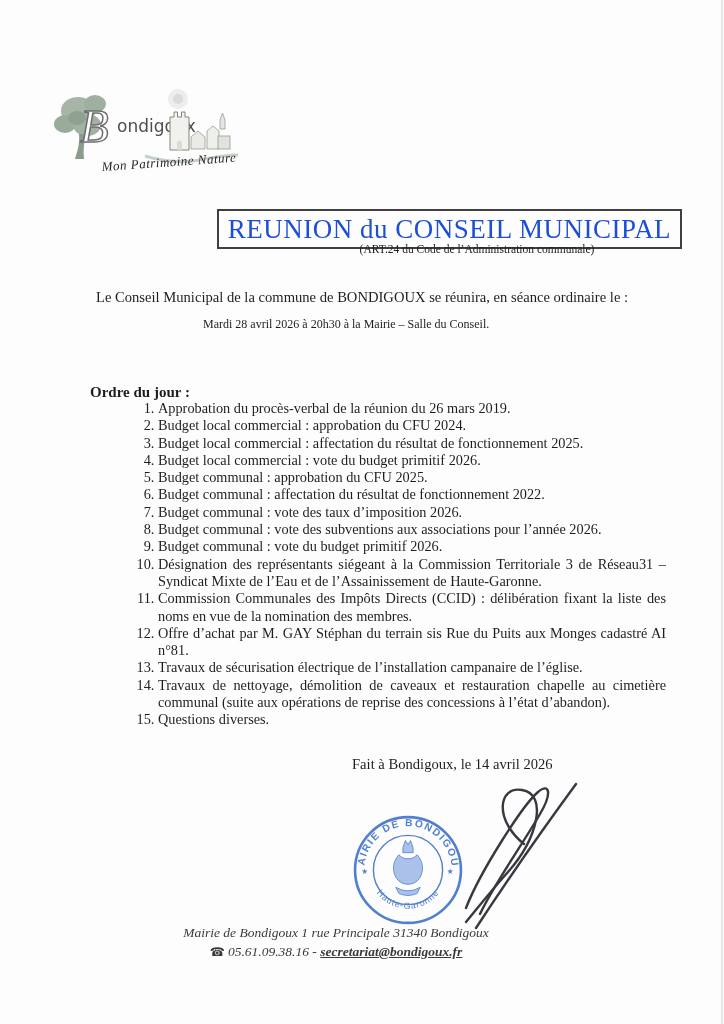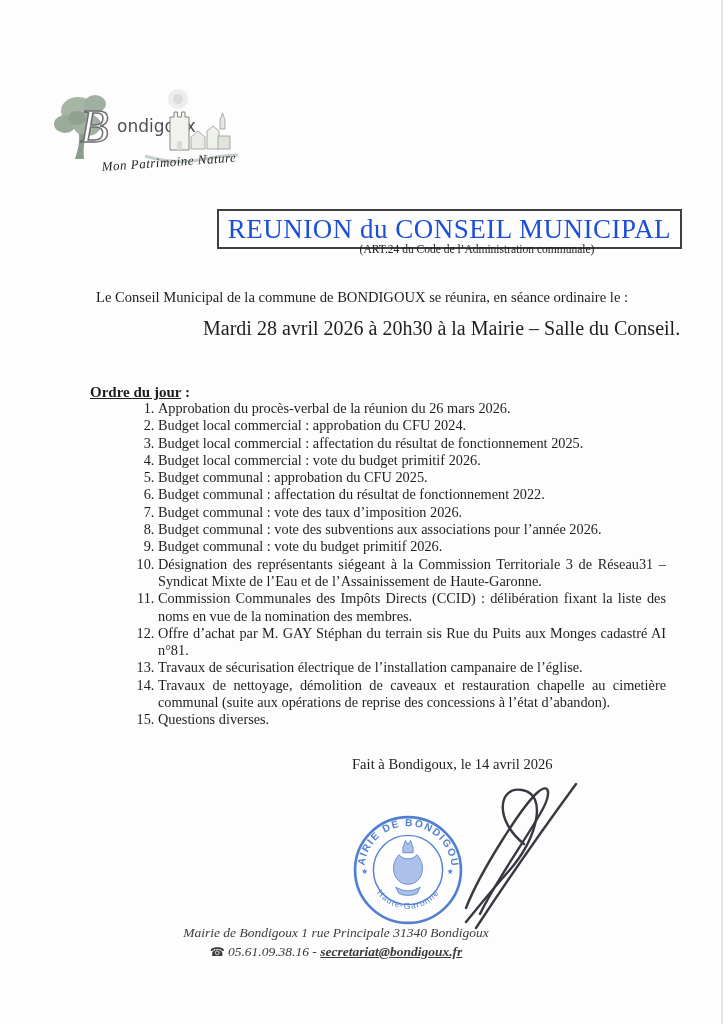--- a/index.html
+++ b/index.html
@@ -19,25 +19,25 @@
     border:2px solid #3f3f3f; display:flex; align-items:center; justify-content:center;
     font-size:27px; letter-spacing:.5px; color:#1d4ed8; background:#fdfdfd;margin-top:8px;
   }
   .subtitle {
     position:absolute; left:307px; top:243px; width:340px;
     text-align:center; font-size:11.5px; color:#222;
   }
 
   
   .intro1 { position:absolute; left:91px;  top:284px; margin:5px; font-size:14.6px; }
-  .intro2 { position:absolute; left:203px; top:317px; margin:0; font-size:20px; }
+  .intro2 { position:absolute; left:203px; top:317px; margin:0; font-size:12px; }
 
   
   .ordre { position:absolute; left:90px; top:384px; font-size:15px; font-weight:bold; }
-  .ordre-u { text-decoration:underline; }
+  .ordre-u { }
   .agenda {
     position:absolute; left:130px; top:400px; width:508px;
     margin:0; padding:0 0 0 28px;
     font-size:14.3px; line-height:17.3px; text-align:justify;
   }
   .agenda li { margin:0; padding:0; }
 
   
   .sig { position:absolute; left:352px; top:755px; font-size:14.6px; line-height:19.5px; }
 
@@ -93,21 +93,21 @@
   <div class="title-box">
     <span>REUNION du CONSEIL MUNICIPAL</span>
   </div>
   <div class="subtitle">(ART.24 du Code de l’Administration communale)</div>
 
   <p class="intro1">Le Conseil Municipal de la commune de BONDIGOUX se réunira, en séance ordinaire le :</p>
   <p class="intro2">Mardi 28 avril 2026 à 20h30 à la Mairie – Salle du Conseil.</p>
 
   <div class="ordre"><span class="ordre-u">Ordre du jour</span><span> :</span></div>
   <ol class="agenda">
-      <li>Approbation du procès-verbal de la réunion du 26 mars 2026.</li>
+      <li>Approbation du procès-verbal de la réunion du 26 mars 2019.</li>
       <li>Budget local commercial : approbation du CFU 2024.</li>
       <li>Budget local commercial : affectation du résultat de fonctionnement 2025.</li>
       <li>Budget local commercial : vote du budget primitif 2026.</li>
       <li>Budget communal : approbation du CFU 2025.</li>
       <li>Budget communal : affectation du résultat de fonctionnement 2022.</li>
       <li>Budget communal : vote des taux d’imposition 2026.</li>
       <li>Budget communal : vote des subventions aux associations pour l’année 2026.</li>
       <li>Budget communal : vote du budget primitif 2026.</li>
       <li>Désignation des représentants siégeant à la Commission Territoriale 3 de Réseau31 – Syndicat Mixte de l’Eau et de l’Assainissement de Haute-Garonne.</li>
       <li>Commission Communales des Impôts Directs (CCID) : délibération fixant la liste des noms en vue de la nomination des membres.</li>

